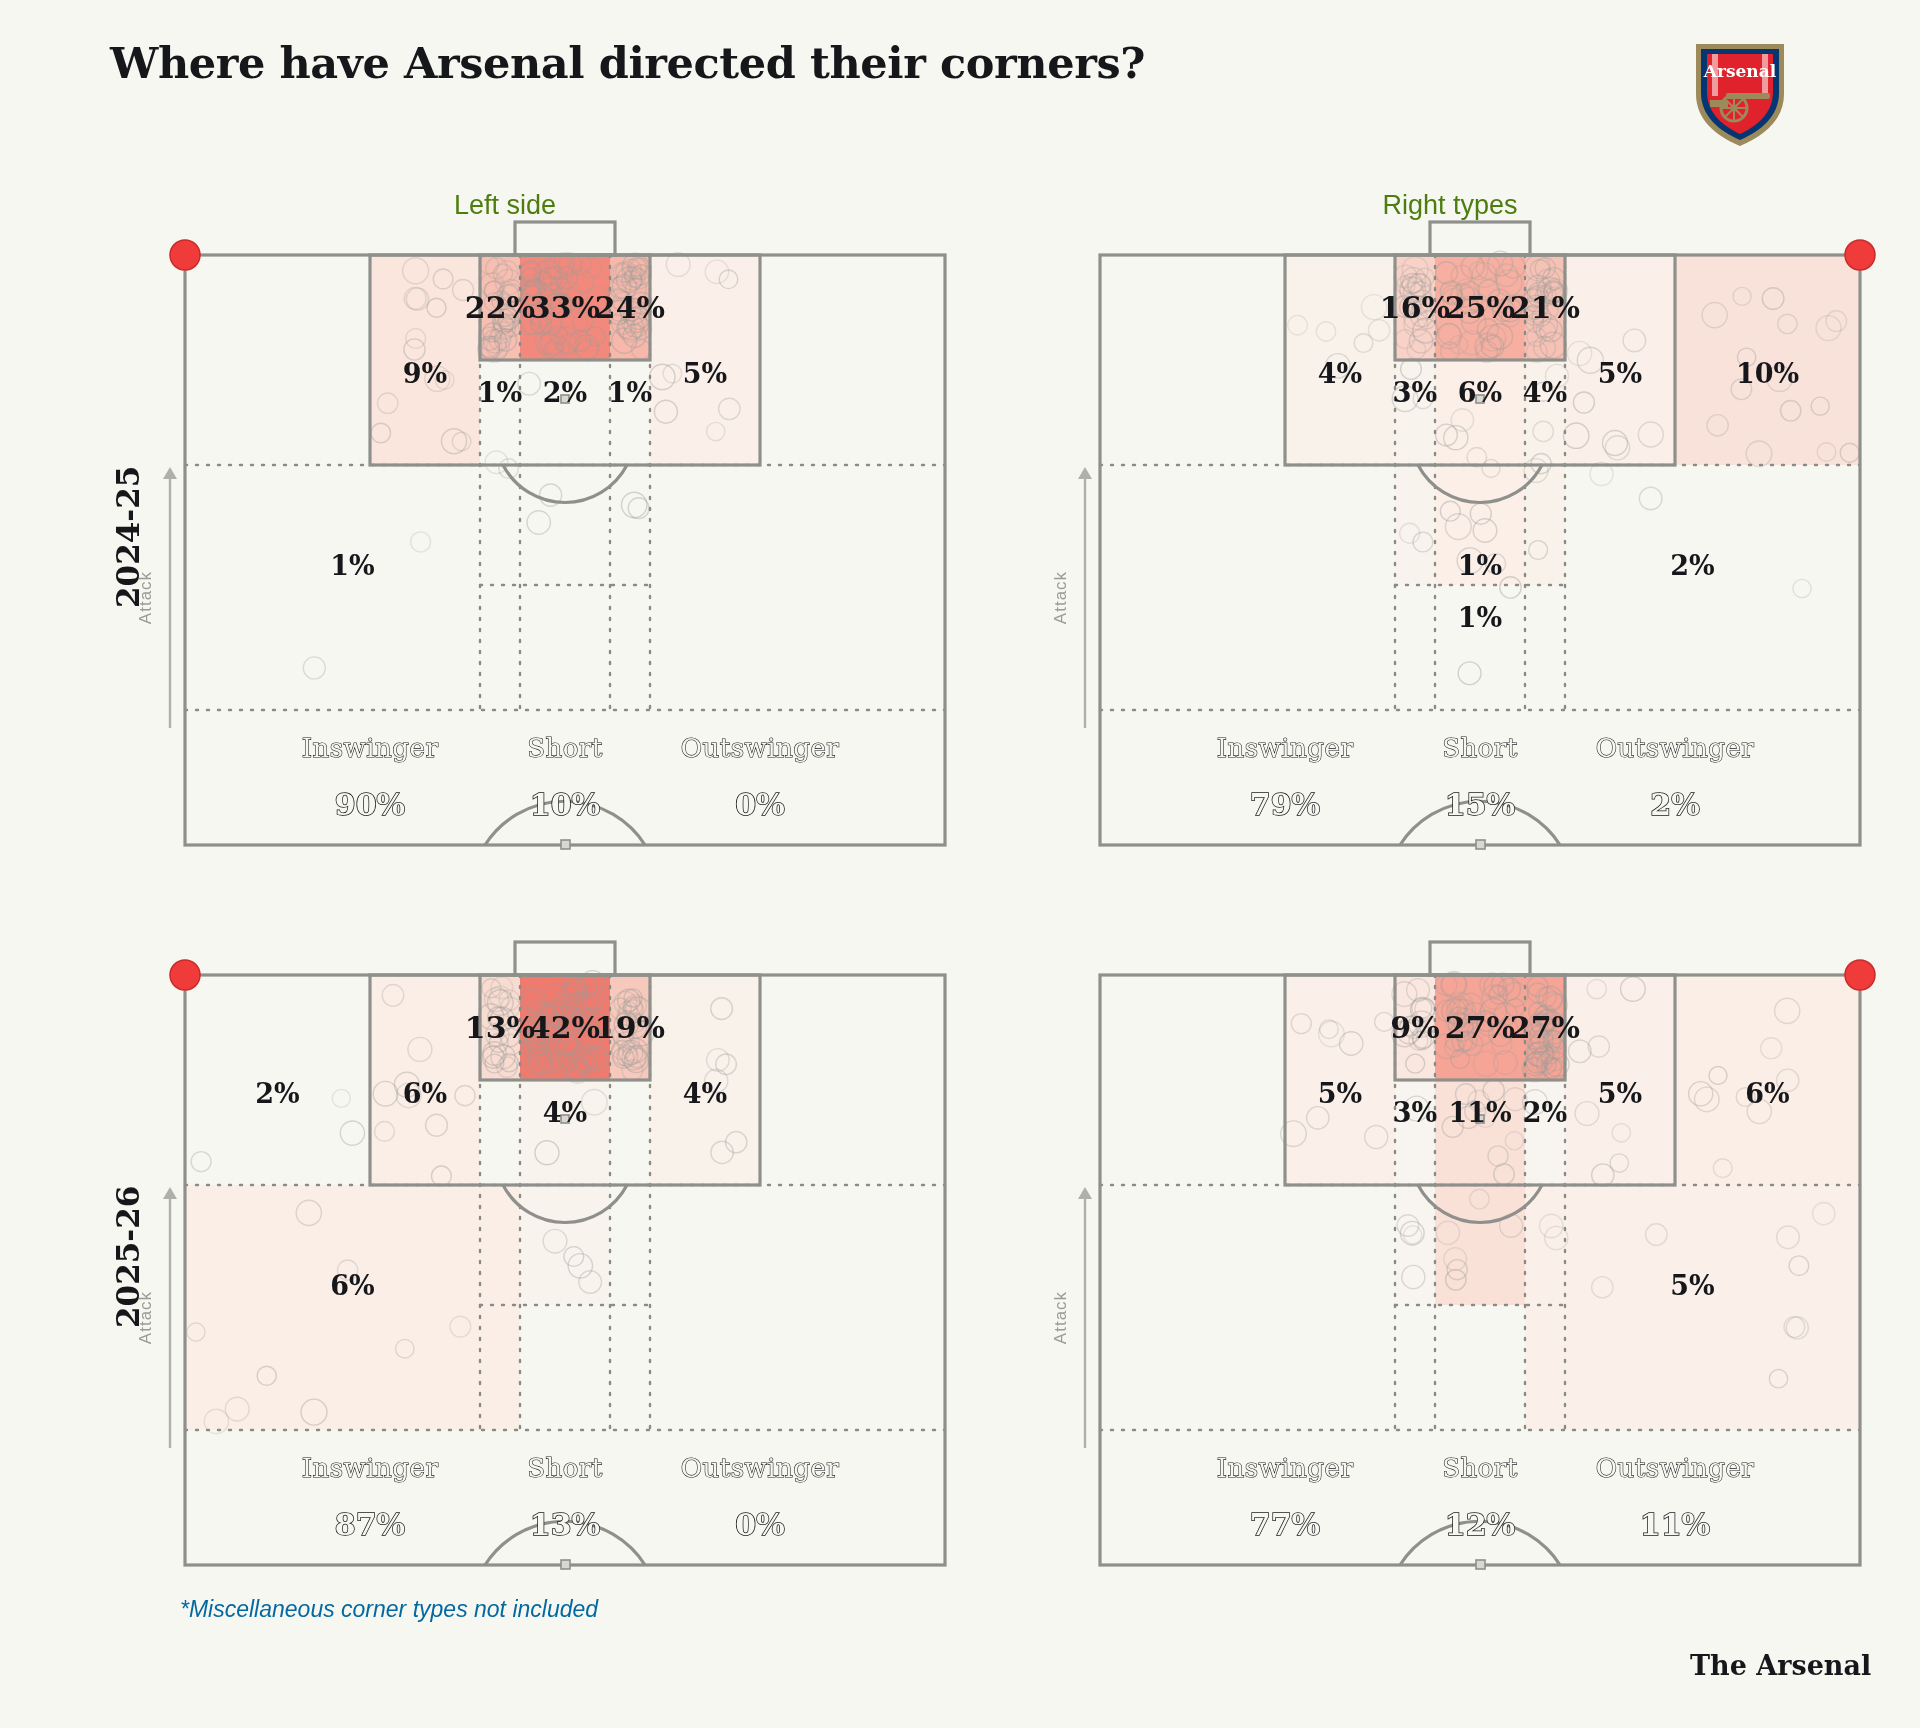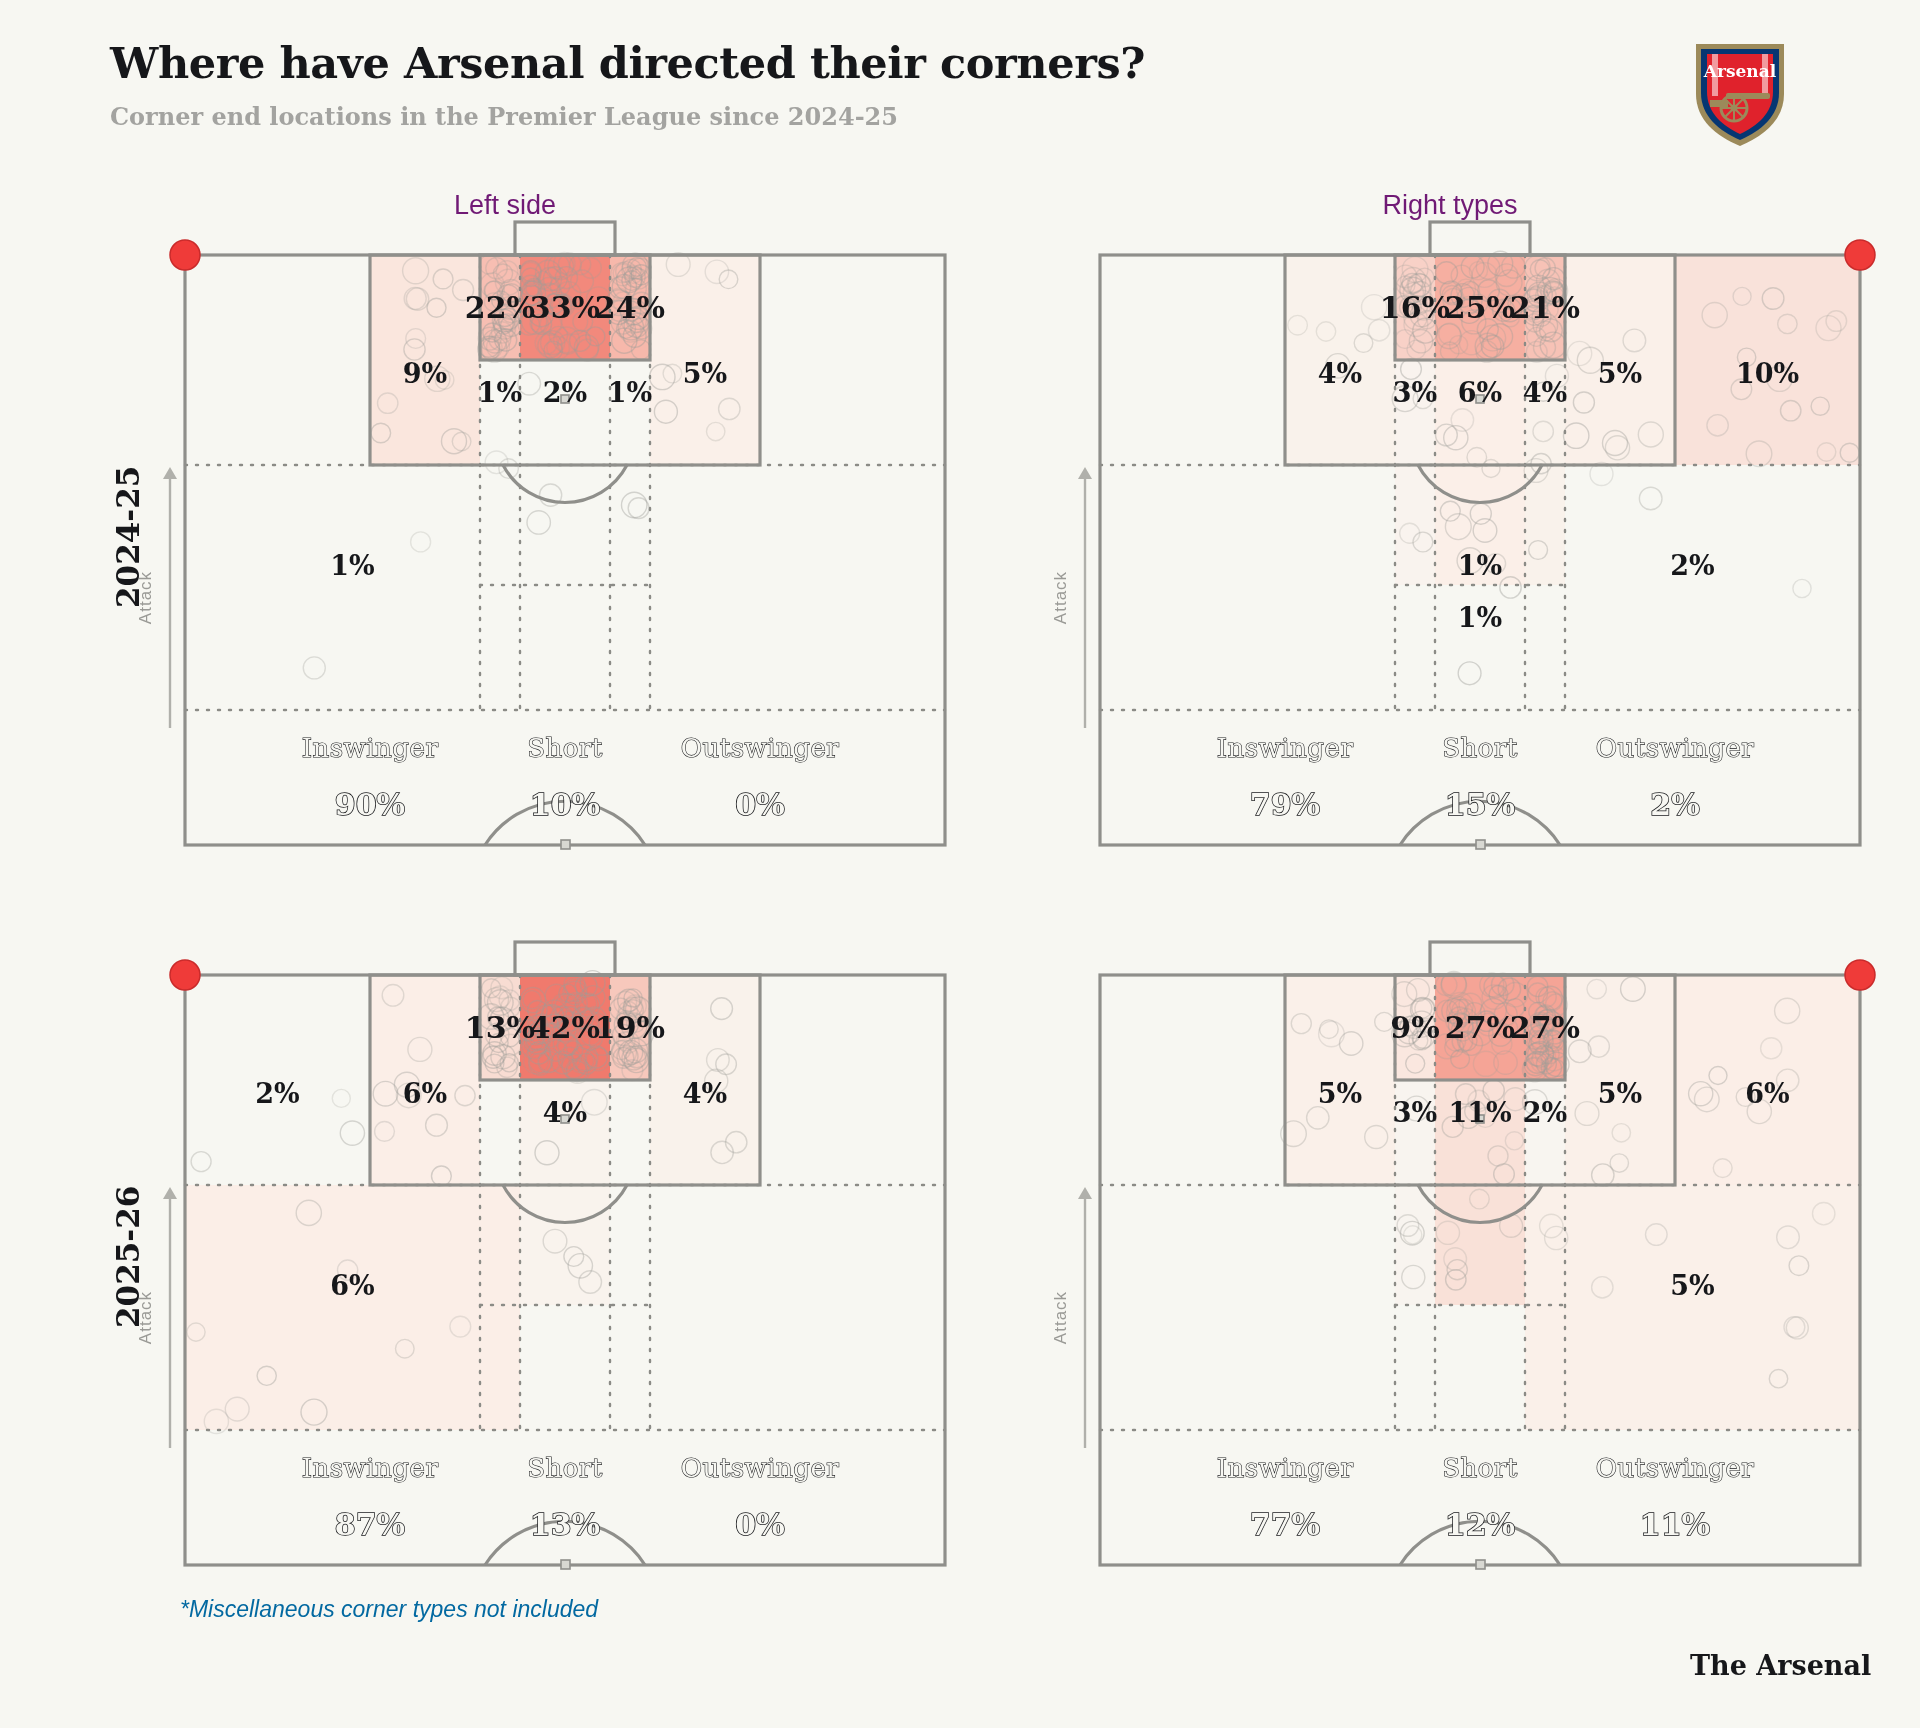--- a/index.html
+++ b/index.html
@@ -22,21 +22,21 @@
     font-family:"DejaVu Serif", serif;
     font-weight:bold;font-size:24px;color:#a3a3a0;
     margin:14px 0 0 0;white-space:nowrap;
   }
 
   
   .crest{position:absolute;left:1690px;top:36px;width:100px;height:112px;}
 
   
   .side-label{
-    position:absolute;font-size:27px;color:#701a75;
+    position:absolute;font-size:27px;color:#4d7c0f;
     font-family:"Liberation Sans", sans-serif;
     text-align:center;white-space:nowrap;
   }
 
   
   .season-label{
     position:absolute;
     font-family:"DejaVu Serif", serif;
     font-weight:bold;font-size:31px;color:#16171a;
     transform:rotate(-90deg);transform-origin:center center;
@@ -91,21 +91,20 @@
     letter-spacing:1px;
   }
 </style>
 </head>
 <body>
 
 <div class="wrap">
 
   <div class="header">
     <h1 class="title">Where have Arsenal directed their corners?</h1>
-    <p class="subtitle">Corner end locations in the Premier League since 2024-25</p>
   </div>
 
   <svg class="crest" viewBox="0 0 100 112">
     <path d="M6 8 H94 V58 C94 84 74 100 50 110 C26 100 6 84 6 58 Z" fill="#9c8a5a"></path>
     <path d="M11 13 H89 V57 C89 80 71 95 50 104 C29 95 11 80 11 57 Z" fill="#063672"></path>
     <path d="M17 18 H83 V56 C83 77 67 90 50 98 C33 90 17 77 17 56 Z" fill="#e0222c"></path>
     <path d="M22 18 h6 v42 h-6 z" fill="#ffffff" opacity="0.55"></path>
     <path d="M72 18 h6 v42 h-6 z" fill="#ffffff" opacity="0.55"></path>
     <text x="50" y="41" text-anchor="middle" font-family="DejaVu Serif, serif" font-weight="bold" font-size="17" fill="#ffffff">Arsenal</text>
     <g fill="#9c8a5a">

